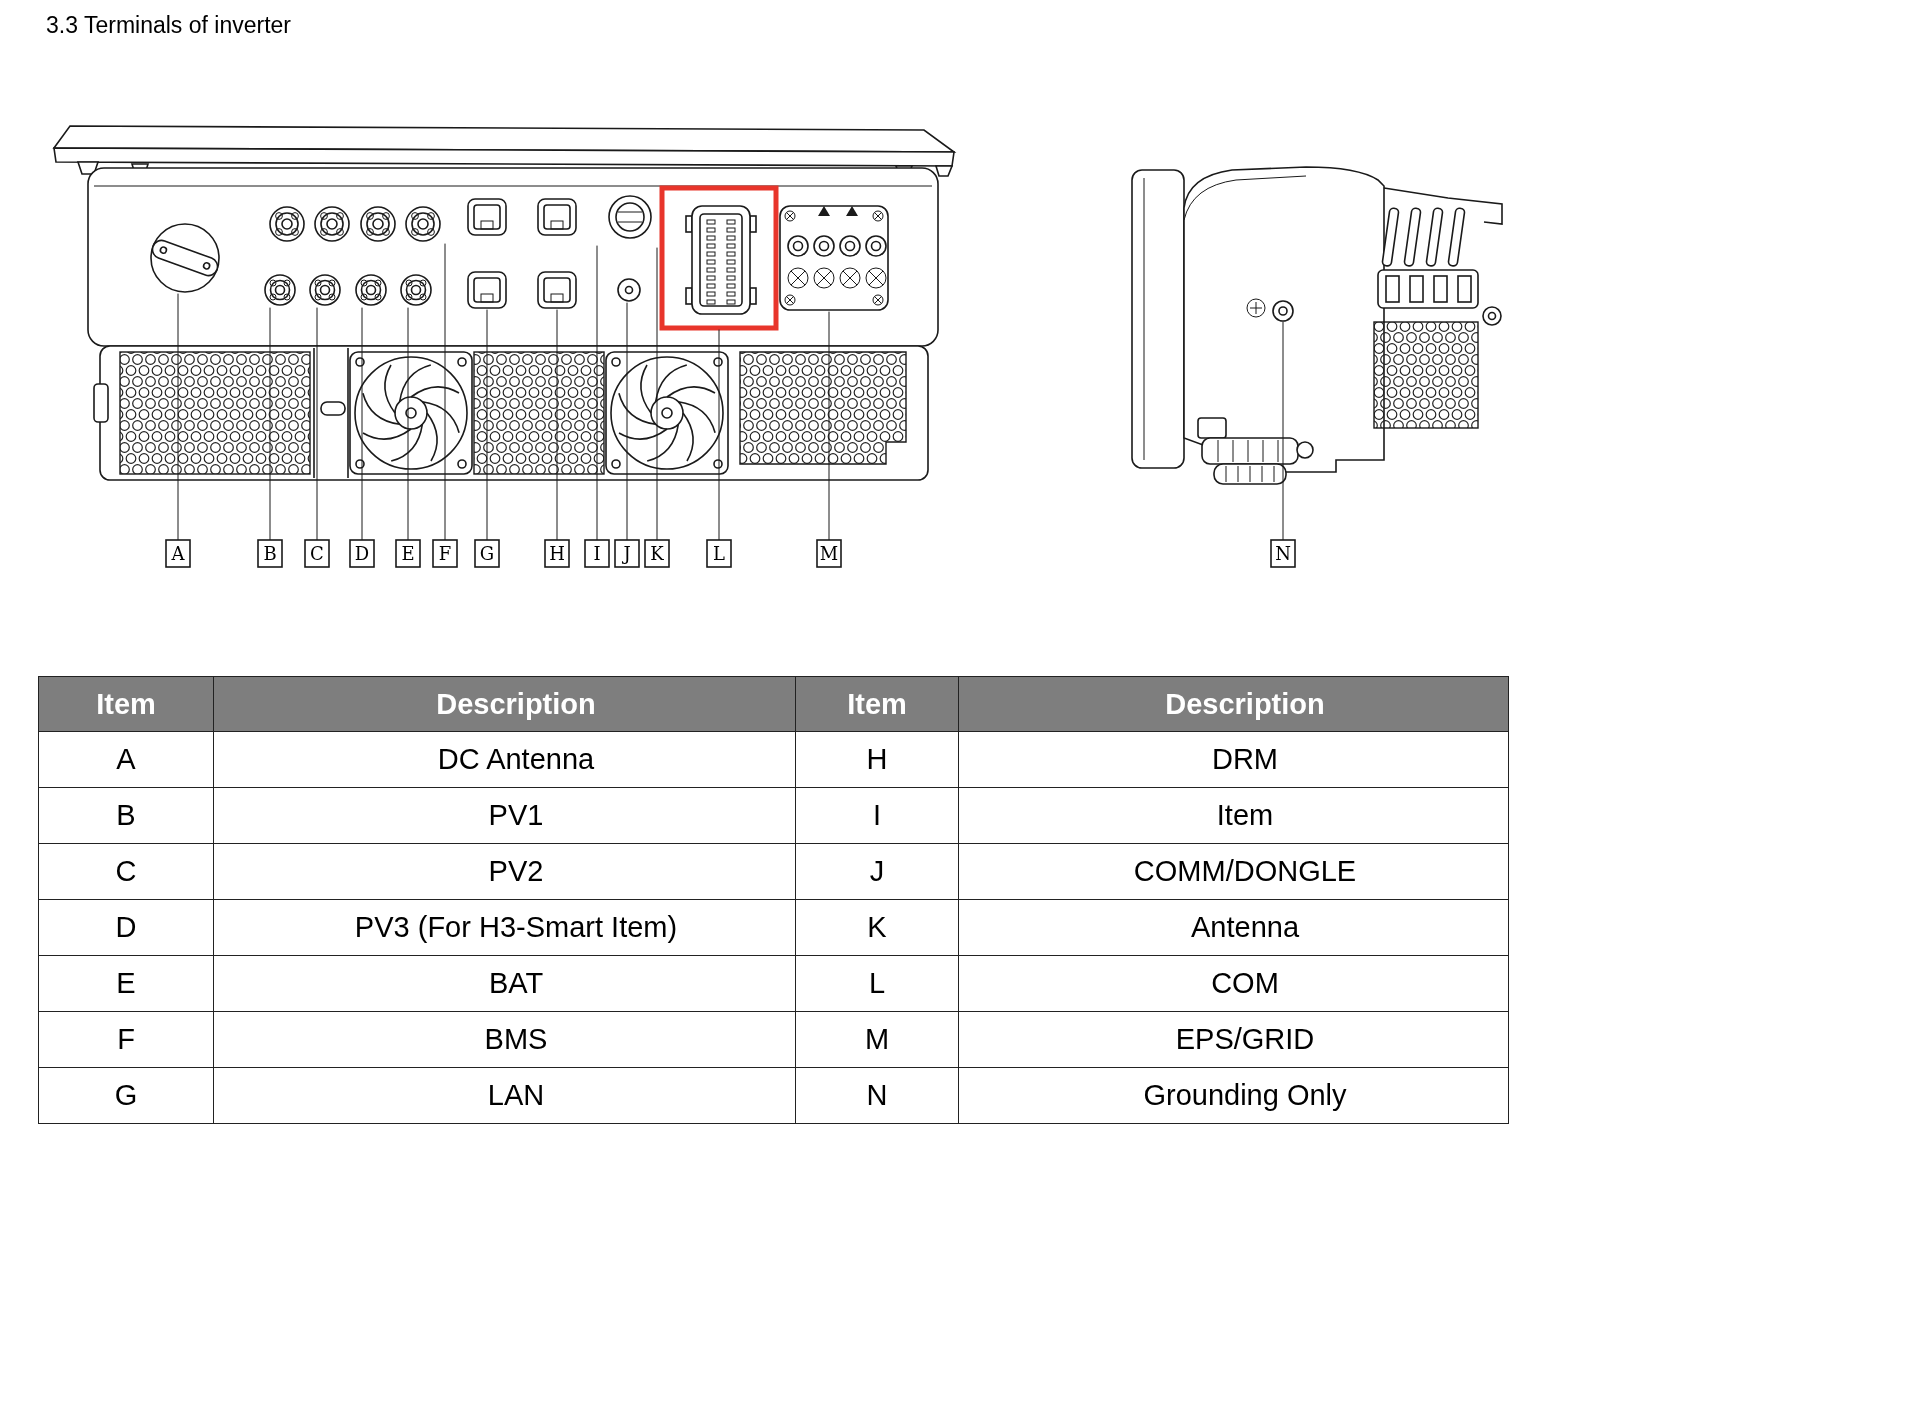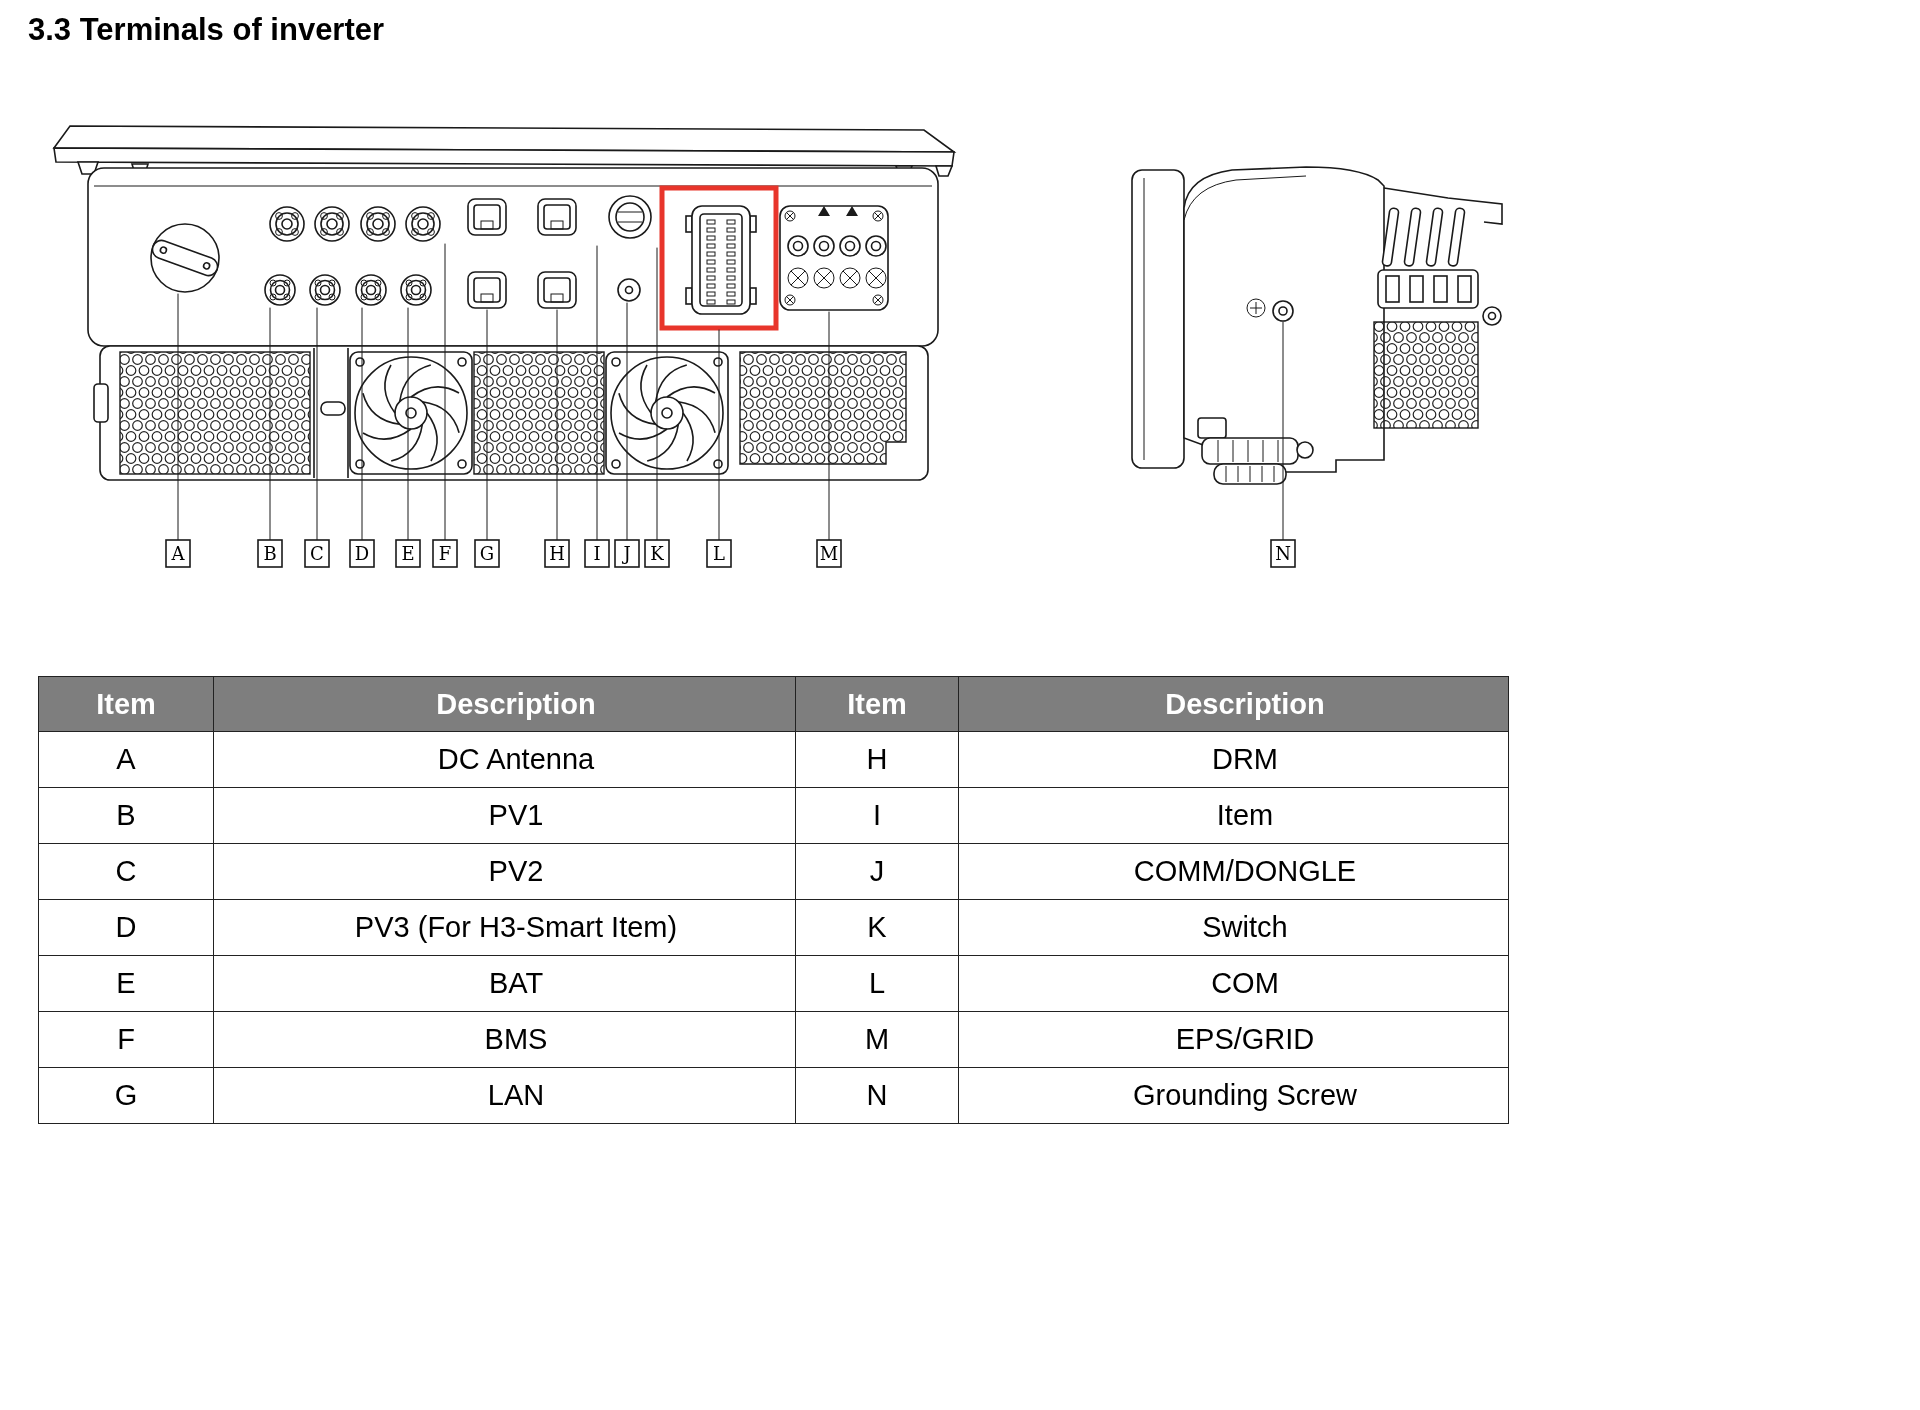--- a/index.html
+++ b/index.html
@@ -1,17 +1,17 @@
 <!DOCTYPE html>
 <html><head>
 <meta charset="utf-8">
 <style>
   html,body{margin:0;padding:0;background:#ffffff;}
   body{width:1920px;height:1410px;position:relative;font-family:"Liberation Sans",sans-serif;color:#000;}
-  .heading{position:absolute;left:28px;top:12px;font-size:31px;font-weight:bold;}
+  .heading{position:absolute;left:46px;top:12px;font-size:23px;font-weight:normal;}
   .diagram-wrap{position:absolute;left:40px;top:112px;width:1480px;height:480px;}
   svg .ln{stroke:#1a1a1a;stroke-width:1.6;fill:none;}
   svg .fw{stroke:#1a1a1a;stroke-width:1.6;fill:#ffffff;}
   svg .thin{stroke:#1a1a1a;stroke-width:1;fill:none;}
   svg .callout-letter{font-family:"DejaVu Serif",serif;font-size:18px;fill:#000;}
   .term-table{position:absolute;left:38px;top:676px;width:1470px;border-collapse:collapse;table-layout:fixed;}
   .term-table th,.term-table td{border:1.5px solid #222;font-size:29px;height:56px;box-sizing:border-box;background:#fff;}
   .term-table th{background:#7e7e7e;color:#ffffff;font-weight:bold;height:55px;}
   .th-item,.td-item{text-align:center;}
   .th-desc,.td-desc{text-align:center;padding-left:24px;}
@@ -453,34 +453,34 @@
     <tr>
       <td class="td-item">C</td>
       <td class="td-desc">PV2</td>
       <td class="td-item">J</td>
       <td class="td-desc">COMM/DONGLE</td>
     </tr>
     <tr>
       <td class="td-item">D</td>
       <td class="td-desc">PV3 (For H3-Smart Item)</td>
       <td class="td-item">K</td>
-      <td class="td-desc">Switch</td>
+      <td class="td-desc">Antenna</td>
     </tr>
     <tr>
       <td class="td-item">E</td>
       <td class="td-desc">BAT</td>
       <td class="td-item">L</td>
       <td class="td-desc">COM</td>
     </tr>
     <tr>
       <td class="td-item">F</td>
       <td class="td-desc">BMS</td>
       <td class="td-item">M</td>
       <td class="td-desc">EPS/GRID</td>
     </tr>
     <tr>
       <td class="td-item">G</td>
       <td class="td-desc">LAN</td>
       <td class="td-item">N</td>
-      <td class="td-desc">Grounding Screw</td>
+      <td class="td-desc">Grounding Only</td>
     </tr>
   </tbody>
 </table>
 
 </body></html>

